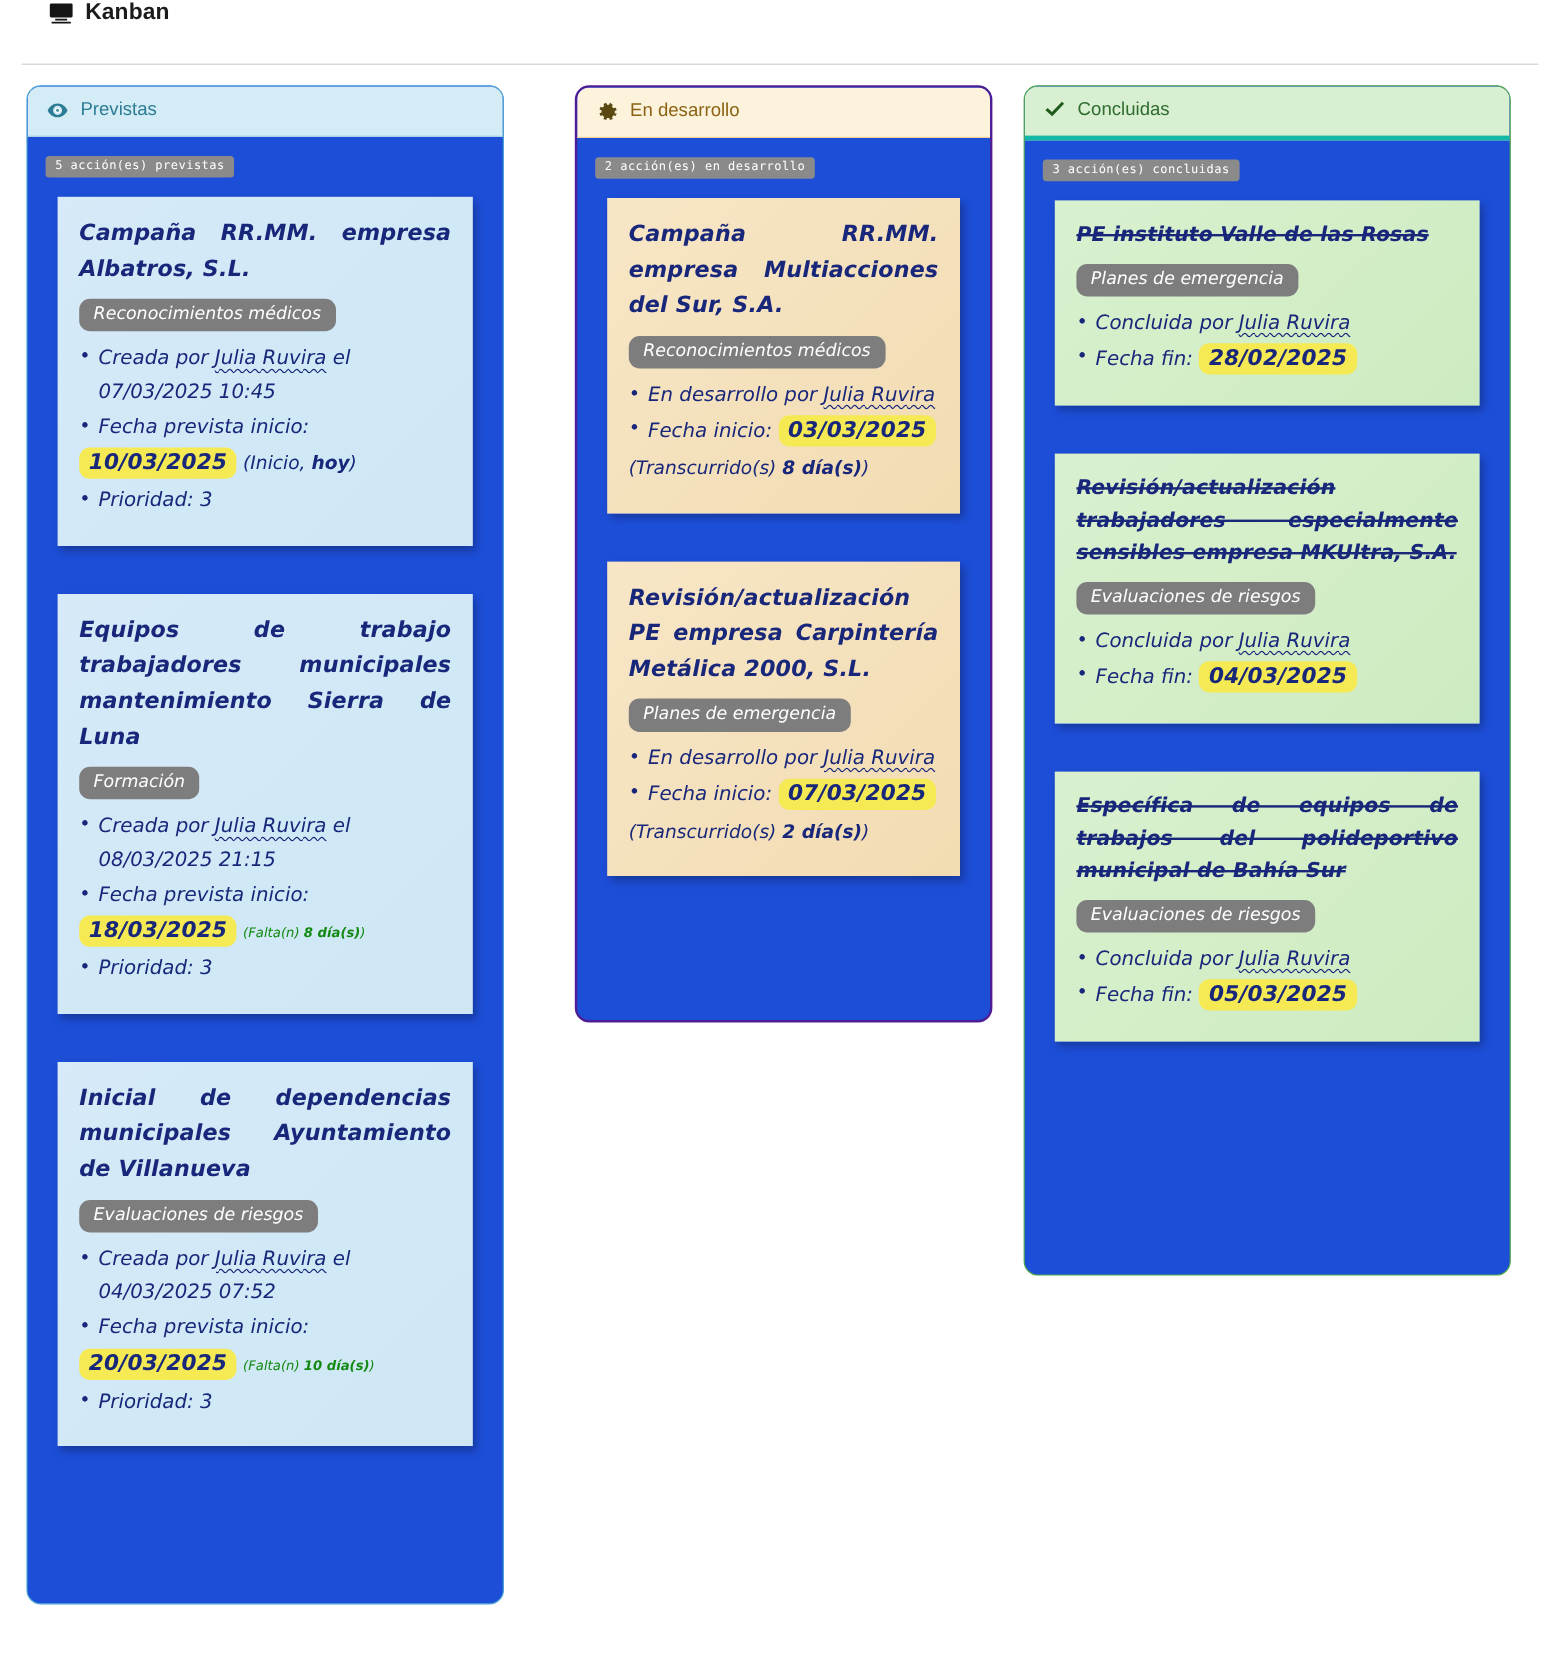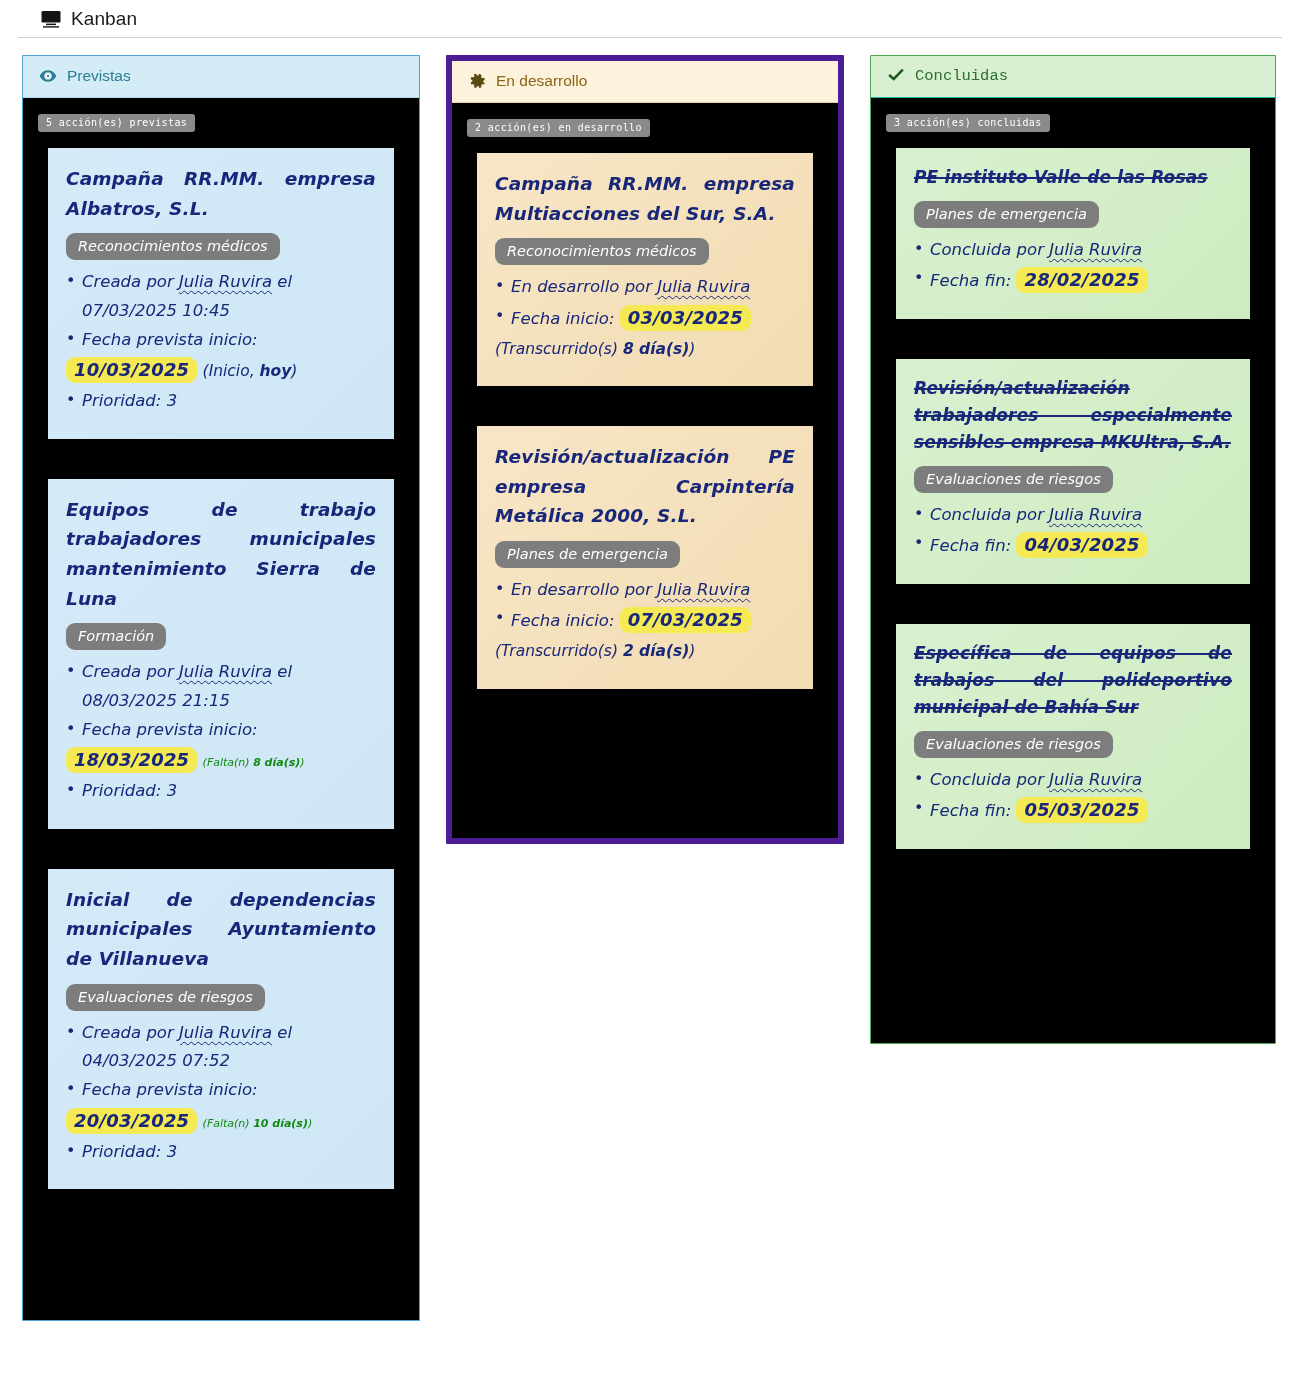--- a/index.html
+++ b/index.html
@@ -6,27 +6,27 @@
   * { box-sizing: border-box; }
   html, body {
     margin: 0; padding: 0;
     background: #ffffff;
     font-family: "Liberation Sans", sans-serif;
   }
   body { width: 1300px; height: 1380px; overflow: hidden; position: relative; }
 
   
   .topbar {
-    height: 38px;
+    height: 54px;
     display: flex;
-    align-items: center;
     padding: 0 0 0 22px;
     border-bottom: 1px solid #cfcfcf;
     margin: 0 18px;
     width: calc(100% - 36px);
+    font-weight: bold;
   }
   .topbar .tb-icon {
     width: 22px; height: 22px;
     margin-right: 9px;
     display: inline-flex; align-items: center; justify-content: center;
     color: #141414;
   }
   .topbar .tb-title {
     font-size: 19px;
     color: #1b1b1b;
@@ -35,38 +35,38 @@
 
   
   .board {
     display: flex;
     gap: 26px;
     padding: 17px 22px 0 22px;
     align-items: flex-start;
   }
   .column {
     flex: 0 0 auto;
-    background: #000000;
-    border-radius: 1px;
+    background: #1d4ed8;
+    border-radius: 12px;
     overflow: hidden;
   }
   .col-previstas   { width: 398px; border: 1px solid #4ba3d3; }
-  .col-desarrollo  { width: 398px; border: 6px solid #4c1d95; }
+  .col-desarrollo  { width: 348px; border: 2px solid #4c1d95; margin-left: 33px; }
   .col-concluidas  { width: 406px; border: 1px solid #4ca64c; }
 
   .col-head {
     display: flex;
     align-items: center;
     gap: 10px;
     padding: 11px 16px 12px 16px;
     font-size: 15.5px;
   }
   .col-previstas  .col-head { background: #d3ecf5; color: #2d7c96; border-bottom: 1px solid #a8d6e6; }
   .col-desarrollo .col-head { background: #fdf3dc; color: #8a6414; border-bottom: 1px solid #f0d296; }
-  .col-concluidas .col-head { background: #d9efd2; color: #2f6d2f; border-bottom: 1px solid #14b8a6; font-family: Liberation Mono, monospace; }
+  .col-concluidas .col-head { background: #d9efd2; color: #2f6d2f; border-bottom: 4px solid #14b8a6; }
 
   .col-head .ch-icon { display: inline-flex; align-items: center; justify-content: center; width: 18px; height: 18px; }
   .col-previstas  .ch-icon { color: #2d7c96; }
   .col-desarrollo .ch-icon { color: #5a4a12; }
   .col-concluidas .ch-icon { color: #1f5b1f; }
 
   .col-body { padding: 14px 15px 26px 15px; }
   .col-previstas  .col-body { min-height: 1222px; }
   .col-desarrollo .col-body { min-height: 735px; }
   .col-concluidas .col-body { min-height: 945px; }

